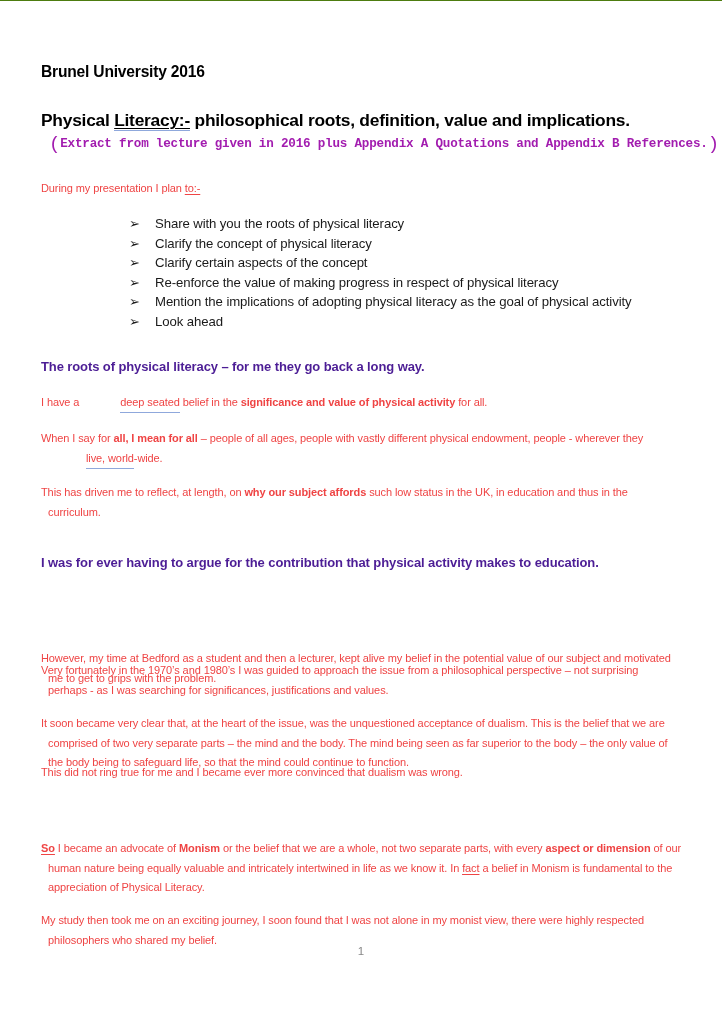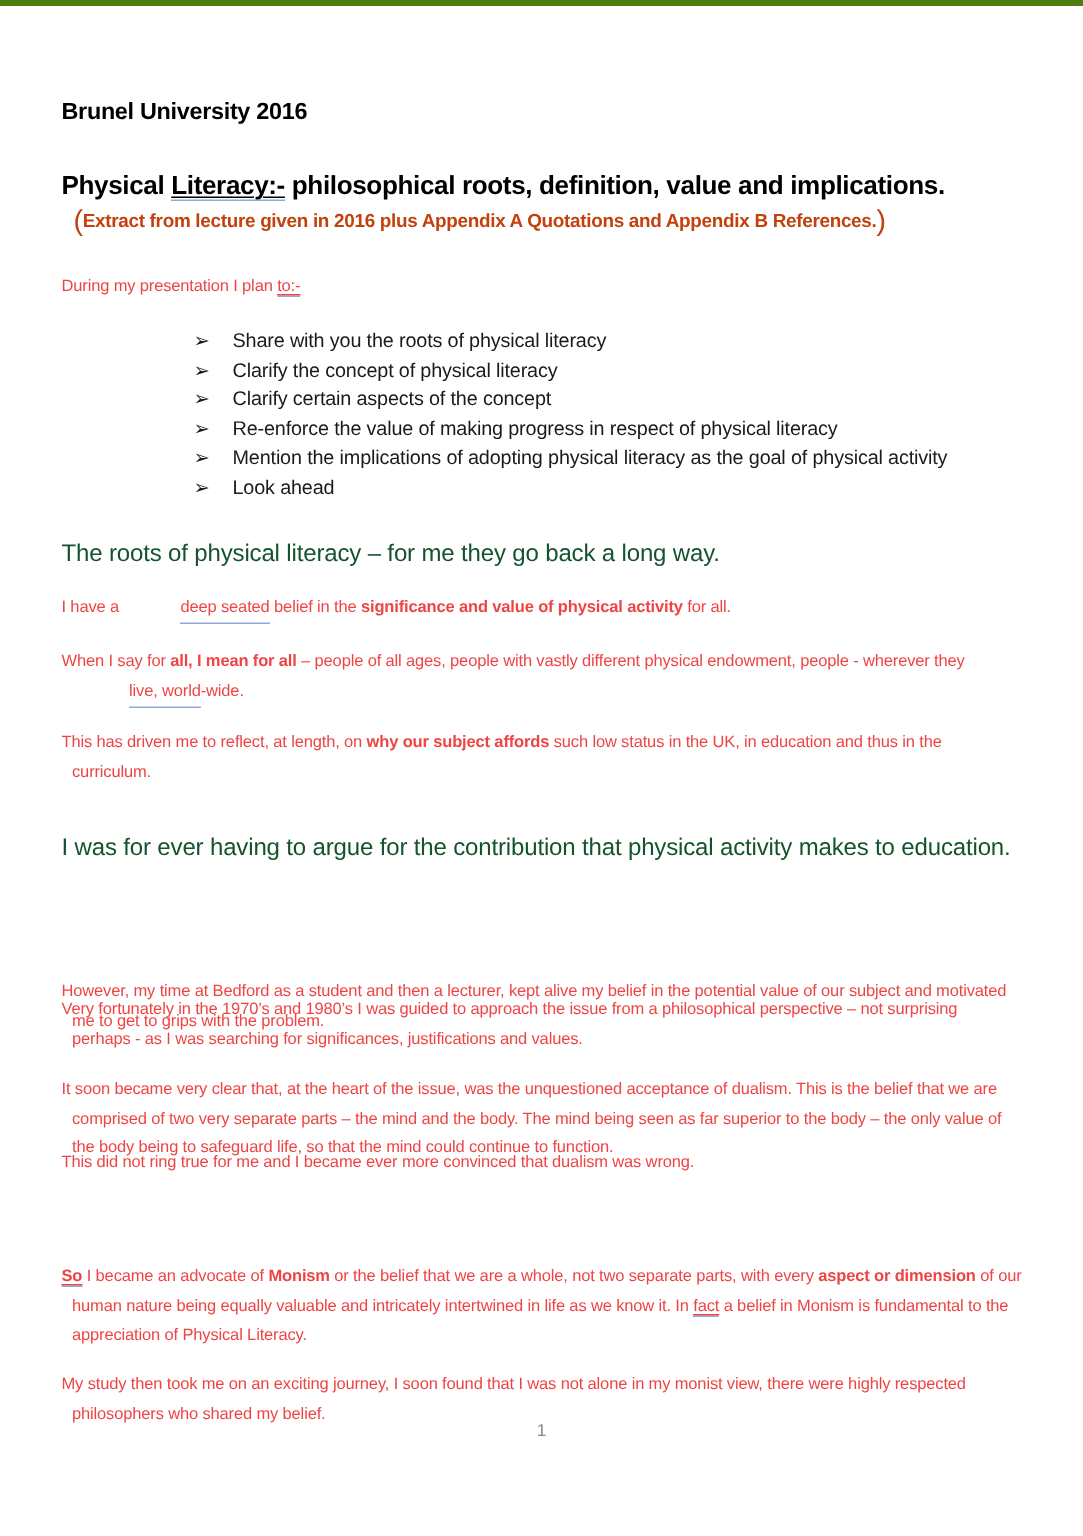--- a/index.html
+++ b/index.html
@@ -10,21 +10,21 @@
   body {
     font-family: "Liberation Sans", sans-serif;
     color: #000000;
   }
   .page {
     position: relative;
     width: 722px;
     height: 1024px;
     background: #ffffff;
     box-sizing: border-box;
-    border-top: 4px solid #4d7c0f;
+    border-top: 1px solid #4d7c0f;
     overflow: hidden;
   }
   .content {
     position: absolute;
     left: 41px;
     top: 0;
     width: 640px;
   }
 
   
@@ -56,38 +56,39 @@
     line-height: 22px;
     letter-spacing: -0.25px;
     color: #000;
     white-space: nowrap;
   }
   .subtitle {
     font-size: 12.6px;
     font-weight: bold;
     line-height: 18px;
     letter-spacing: -0.2px;
-    color: #c2410c;
+    color: #a21caf;
     padding-left: 8px;
     white-space: nowrap;
+    font-family: Liberation Mono, monospace;
   }
   .paren {
     font-size: 19px;
     font-weight: normal;
     line-height: 0;
     position: relative;
     top: 2px;
   }
 
   .section-head {
-    font-size: 16px;
-    font-weight: normal;
+    font-size: 13px;
+    font-weight: bold;
     line-height: 19.5px;
     letter-spacing: -0.1px;
-    color: #14532d;
+    color: #4c1d95;
   }
   
   .gram {
     border-bottom: 1.6px solid #8fa8dc;
     padding-bottom: 4px;
     margin-left: 38px;
   }
   
   .u-gram {
     text-decoration: underline;

